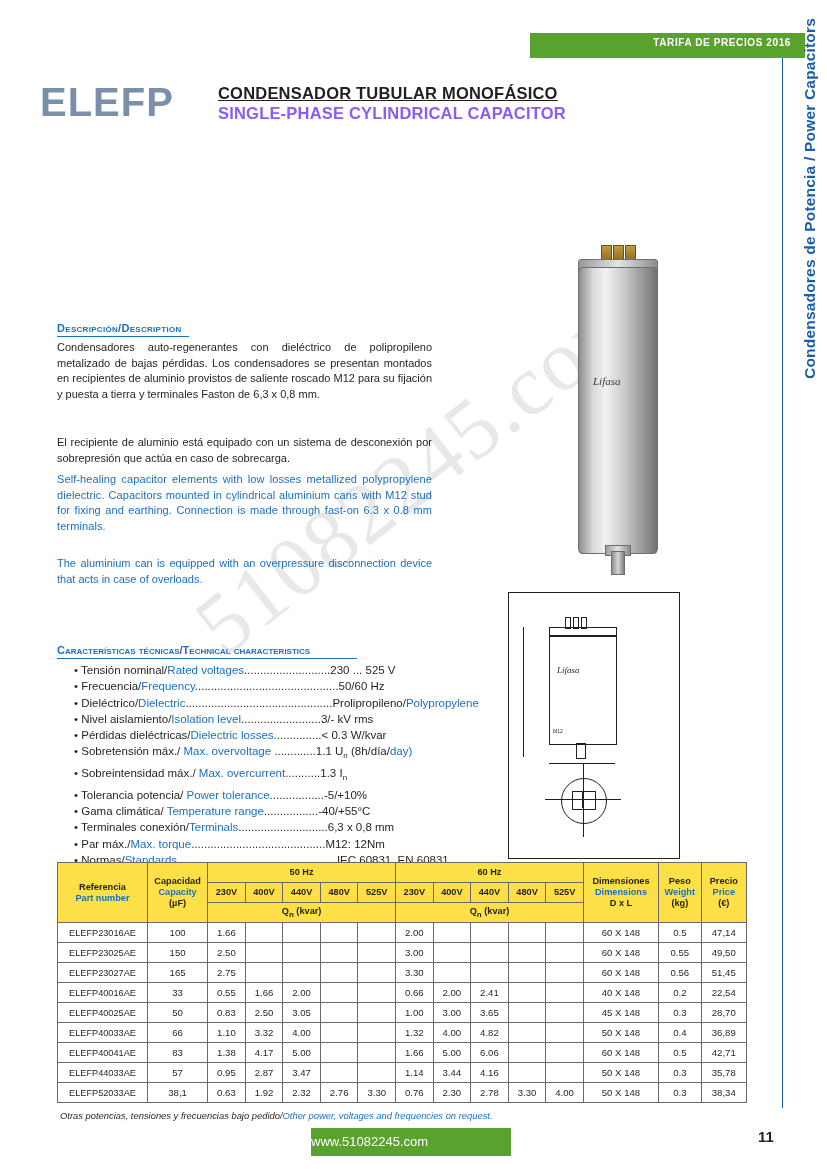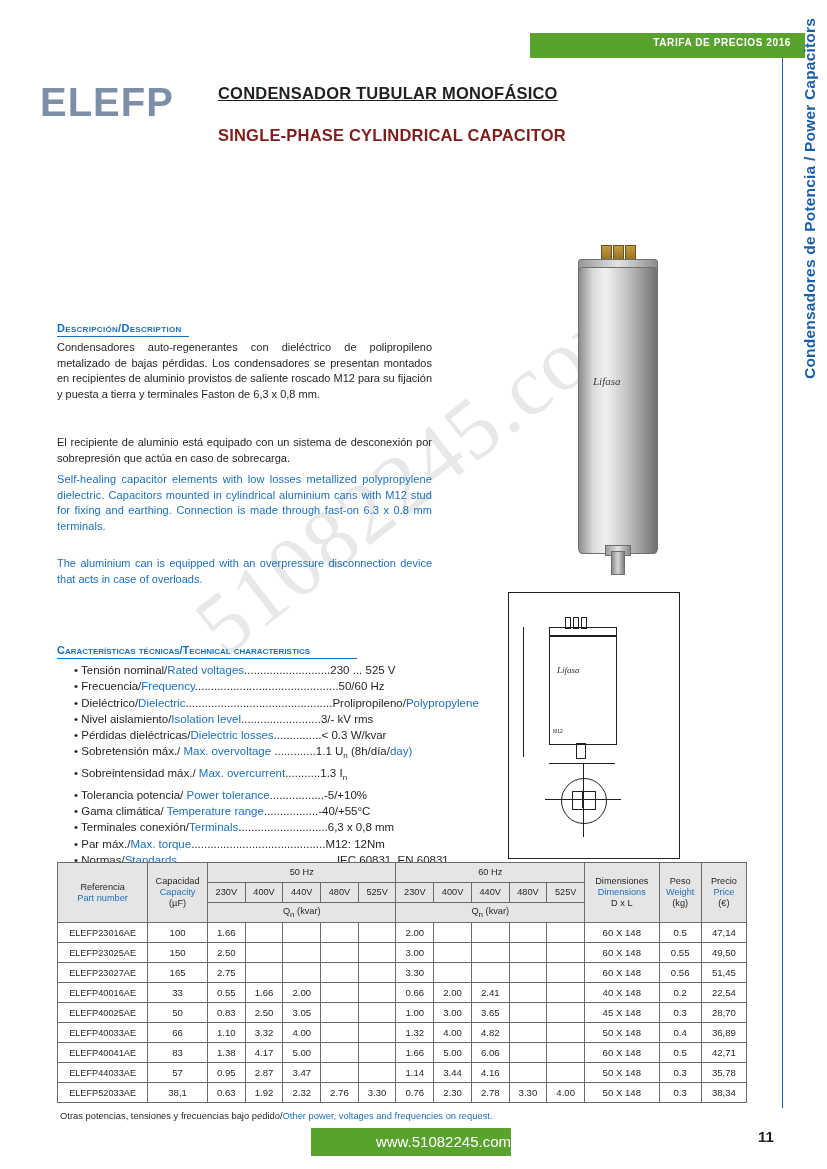--- a/index.html
+++ b/index.html
@@ -42,21 +42,21 @@
   .brand{
     position:absolute;left:40px;top:80px;
     font-size:40px;font-weight:bold;color:#7b8fa8;letter-spacing:1px;
   }
   .title-es{
     position:absolute;left:218px;top:84px;
     font-size:16.5px;font-weight:bold;color:#231f20;letter-spacing:.2px;text-decoration:underline;
   }
   .title-en{
     position:absolute;left:218px;top:104px;
-    font-size:16.5px;font-weight:bold;color:#7f1d1d;letter-spacing:.2px;margin-top:22px;
+    font-size:16.5px;font-weight:bold;color:#8b5cf6;letter-spacing:.2px;
   }
 
   
   .watermark{
     position:absolute;left:150px;top:420px;
     font-size:86px;color:#e8e8e8;
     transform:rotate(-38deg);
     font-family:"Liberation Serif", serif;
     letter-spacing:2px;
     z-index:0;
@@ -179,48 +179,48 @@
     font-size:9.6px;
     width:690px;
   }
   table.spec th, table.spec td{
     border:1px solid #6a6a6a;
     text-align:center;
     padding:0;
     height:19px;
   }
   table.spec thead th{
-    background:#e5e5e5;
-    font-weight:normal;
+    background:#fde047;
+    font-weight:bold;
     color:#231f20;
     font-size:9.2px;
     line-height:11px;
   }
   th.ref{width:94px;}
   th.cap{width:62px;}
   th.vcol{width:40px;}
   th.dim{width:78px;}
   th.peso{width:44px;}
   th.precio{width:48px;}
   .blue{color:#1b6fc0;}
   table.spec tbody td{background:#ffffff;}
   table.spec tbody td.ref{font-size:9.2px;}
   .qn{font-weight:bold;font-size:9.6px;}
 
   
   .footnote{
     position:absolute;left:60px;top:1110px;
-    font-size:9.4px;color:#231f20;
+    font-size:9.4px;color:#231f20;font-style:italic;
   }
   .footnote .en{color:#1b6fc0;}
   .footbar{
     position:absolute;left:311px;top:1128px;width:200px;height:28px;background:#5aa22e;
   }
   .footbar span{
-    display:block;text-align:right;line-height:28px;color:#ffffff;font-size:15px;border-radius:14px;
+    display:block;text-align:left;line-height:28px;color:#ffffff;font-size:13px;border-radius:14px;
   }
   .pagenum{
     position:absolute;left:758px;top:1128px;font-size:15px;font-weight:bold;color:#231f20;
   }
 </style>
 </head>
 <body>
 
 <div class="page">
 

